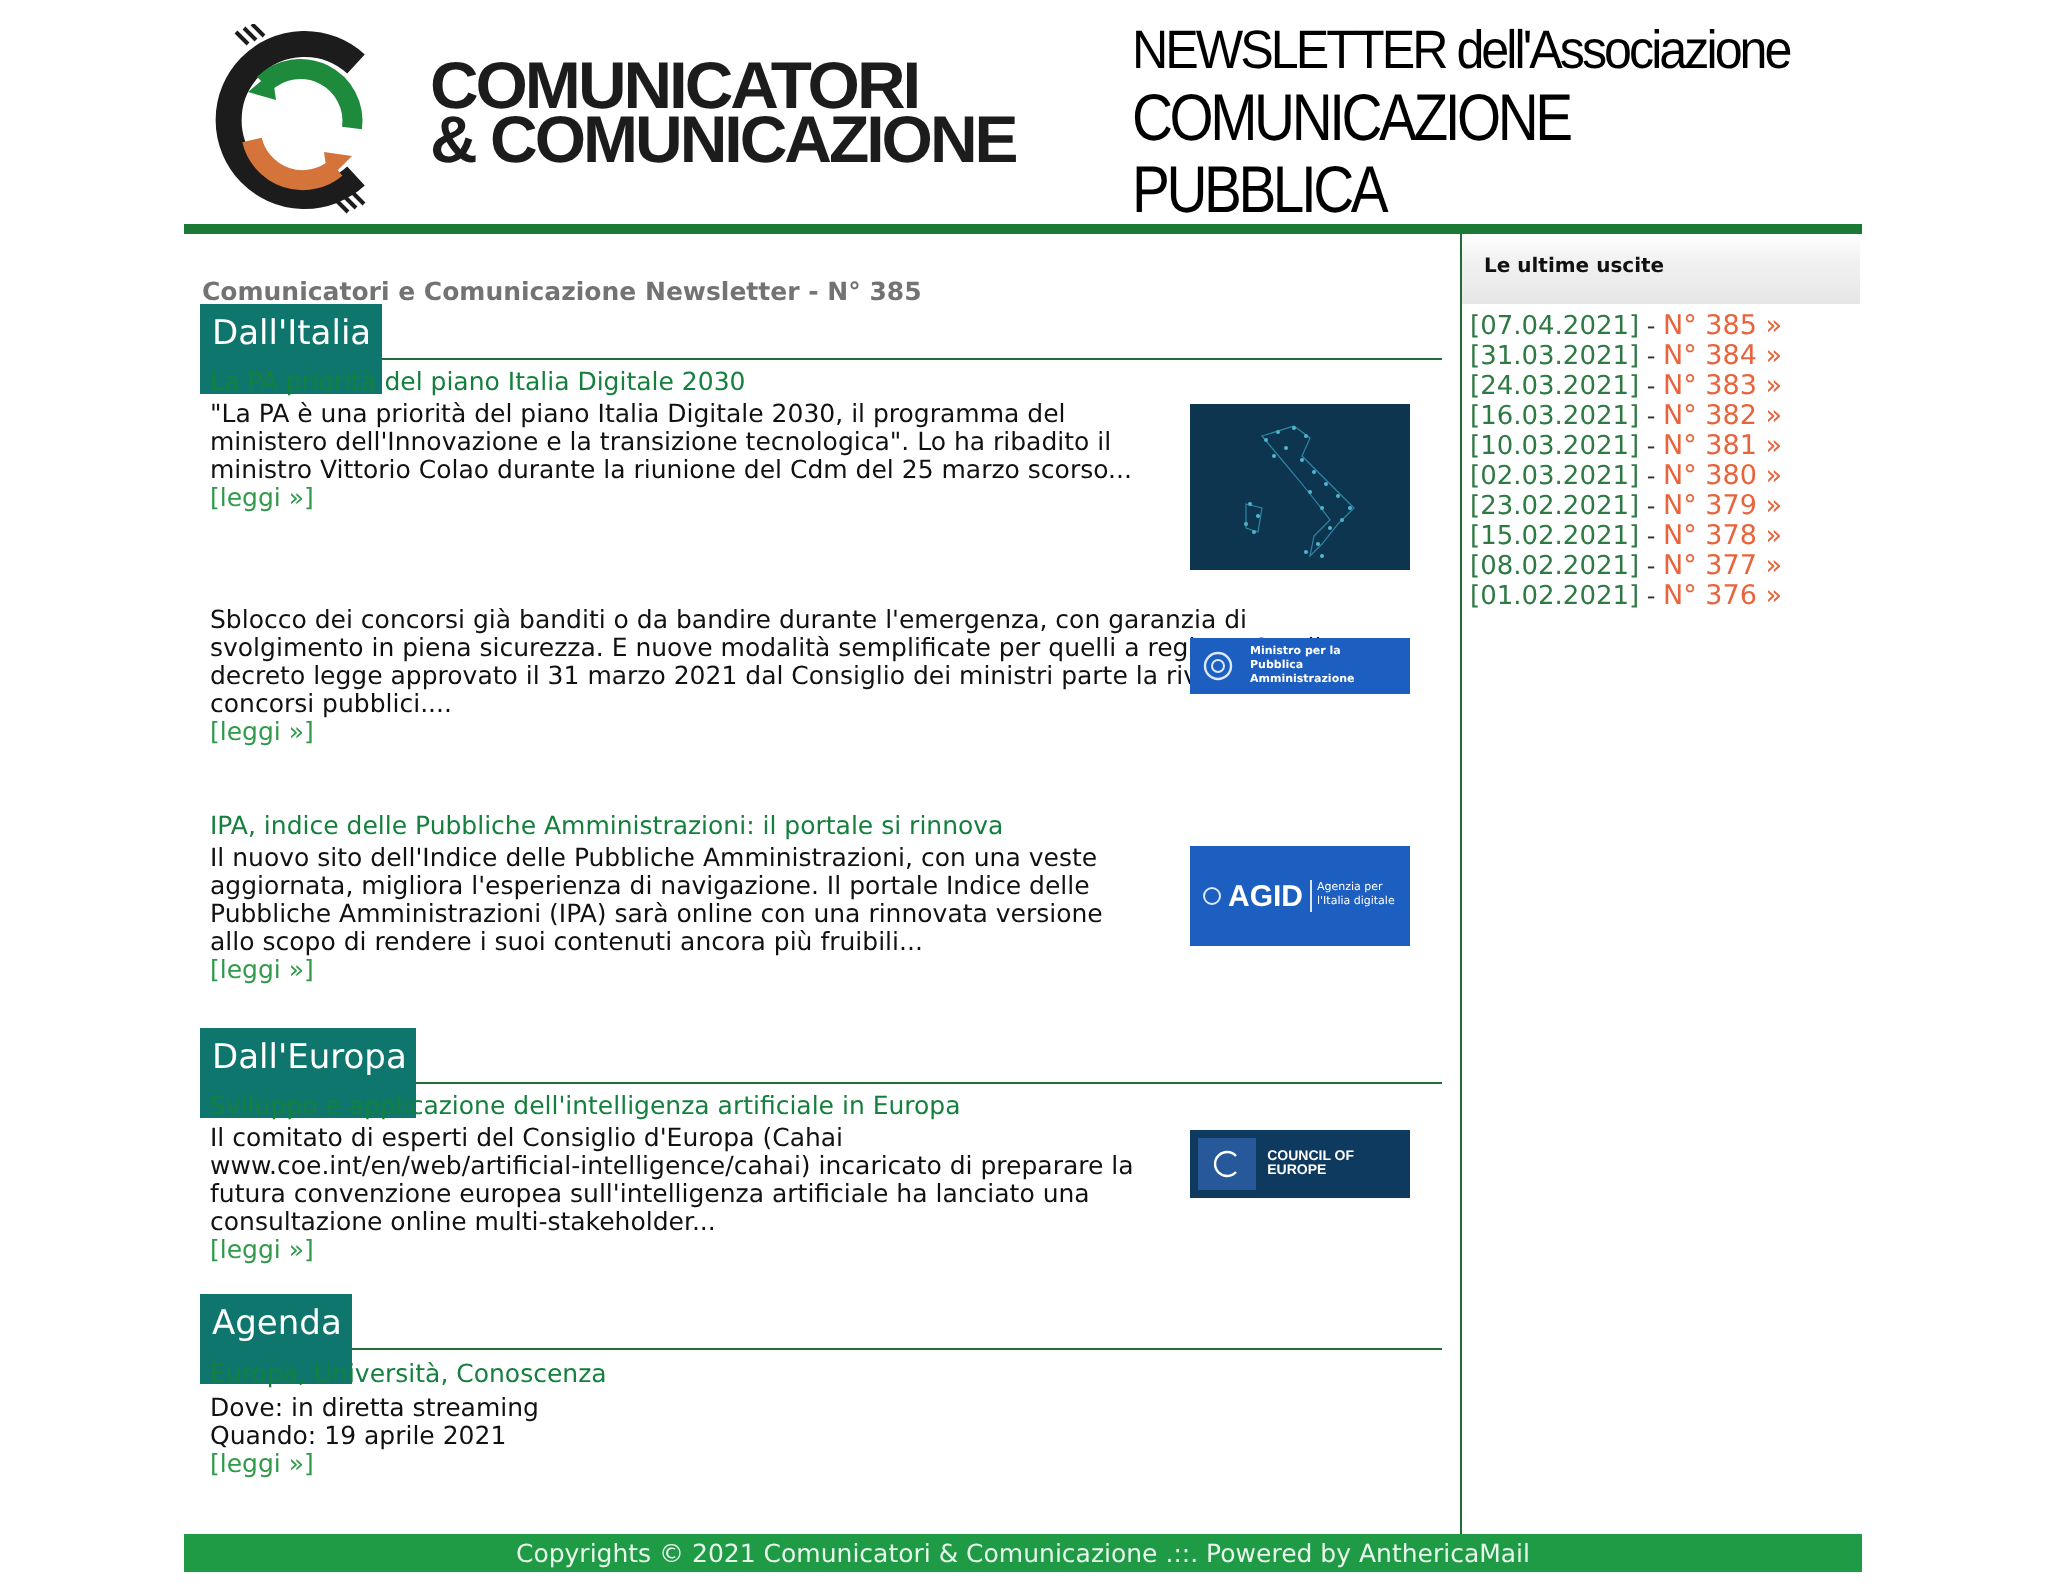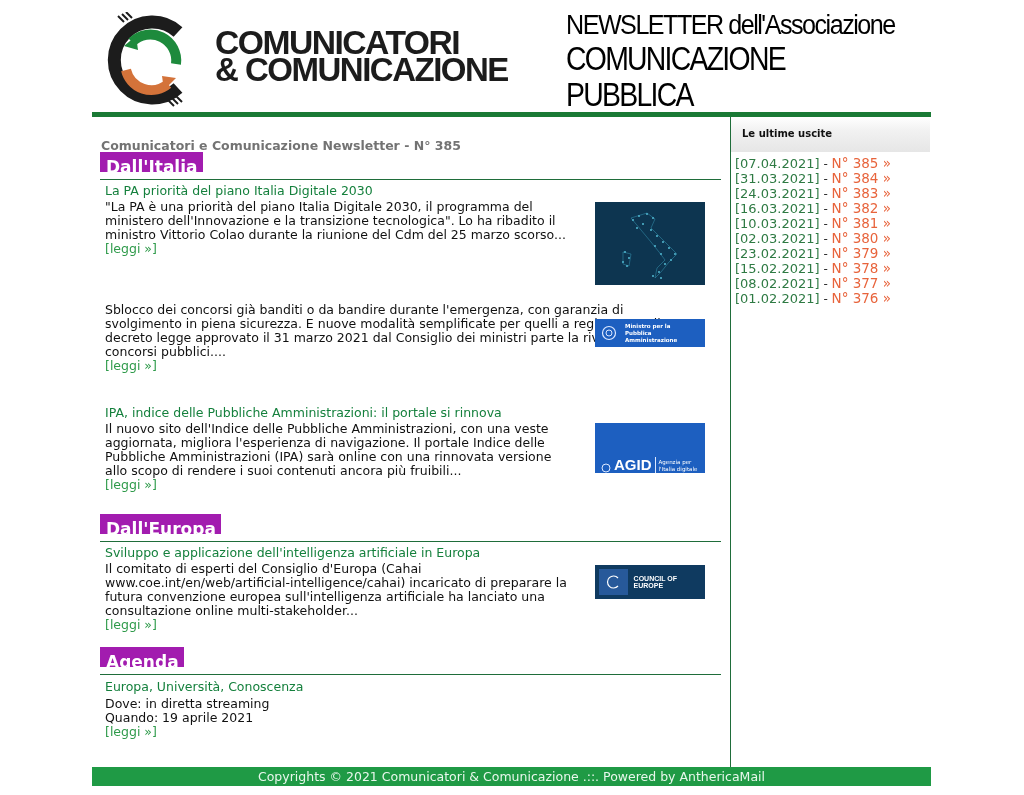--- a/index.html
+++ b/index.html
@@ -16,21 +16,21 @@
   .assoc .a1 { display:block; font-size: 27px; letter-spacing: -1.6px; line-height: 32px; transform: scaleX(0.93); transform-origin:left; }
   .assoc .a2 { display:block; font-size: 33px; letter-spacing: -2px; line-height: 36px; transform: scaleX(0.86); transform-origin:left; }
 
   .top-bar { position: absolute; left: 92px; top: 112px; width: 839px; height: 5px; background: #1a7a35; }
 
   
   .main { position: absolute; left: 92px; top: 117px; width: 638px; height: 650px; }
   .newsletter-title { position: absolute; left: 9px; top: 9px; font-weight: bold; font-size: 12.5px; color: #737373; margin-top: 12px; }
 
   .section-head { position: absolute; left: 8px; width: 621px; height: 28px; border-bottom: 1px solid #1f6d3a; }
-  .section-head .tag { display: inline-block; background: #a21caf; color: #fff; font-weight: bold; font-size: 17px; padding: 3px 5px 2px 6px; height: 20px; line-height: 24px; }
+  .section-head .tag { display: inline-block; background: #0f766e; color: #fff; font-weight: normal; font-size: 17px; padding: 3px 5px 2px 6px; height: 45px; line-height: 24px; }
 
   .article { position: absolute; left: 13px; width: 600px; }
   .article .a-title { color: #15803d; font-size: 12.5px; line-height: 15px; display:block; }
   .article .a-body { font-size: 12.5px; line-height: 14px; color: #111; margin-top: 2px; width: 470px; }
   .article .a-body.wide { width: 590px; }
   .article .leggi { color: #2e9a4a; font-size: 12.5px; line-height: 14px; display:block; }
 
   .thumb { position: absolute; left: 595px; width: 110px; }
 
   
@@ -135,21 +135,21 @@
         <circle cx="8" cy="8" r="3" fill="none" stroke="#dce8ff" stroke-width="1"></circle>
       </svg>
     <span style="color:#fff; font-size:5.5px; line-height:7px; margin-left:8px; font-weight:bold; width:70px;">Ministro per la Pubblica Amministrazione</span>
   </div>
 
   <div class="article" style="top:288px;">
     <a class="a-title">IPA, indice delle Pubbliche Amministrazioni: il portale si rinnova</a>
     <div class="a-body">Il nuovo sito dell'Indice delle Pubbliche Amministrazioni, con una veste aggiornata, migliora l'esperienza di navigazione. Il portale Indice delle Pubbliche Amministrazioni (IPA) sarà online con una rinnovata versione allo scopo di rendere i suoi contenuti ancora più fruibili...</div>
     <a class="leggi">[leggi »]</a>
   </div>
-  <div class="thumb" style="top:306px; left:503px; height:50px; background:#1d5fc0; display:flex; align-items:flex-end; padding-left:6px;">
+  <div class="thumb" style="top:306px; left:503px; height:50px; background:#1d5fc0; display:flex; align-items:center; padding-left:6px;">
     <svg width="10" height="10" viewBox="0 0 10 10">
         <circle cx="5" cy="5" r="4" fill="none" stroke="#dce8ff" stroke-width="1"></circle>
       </svg>
     <span style="color:#fff; font-size:15px; font-weight:bold; margin-left:3px; font-family:'Liberation Sans',sans-serif;">AGID</span>
     <span style="border-left:1px solid #dce8ff; height:16px; margin:0 3px;"></span>
     <span style="color:#fff; font-size:5.5px; line-height:7px; display:flex; flex-direction:column;">
       <span>Agenzia per</span>
       <span>l'Italia digitale</span>
     </span>
   </div>

